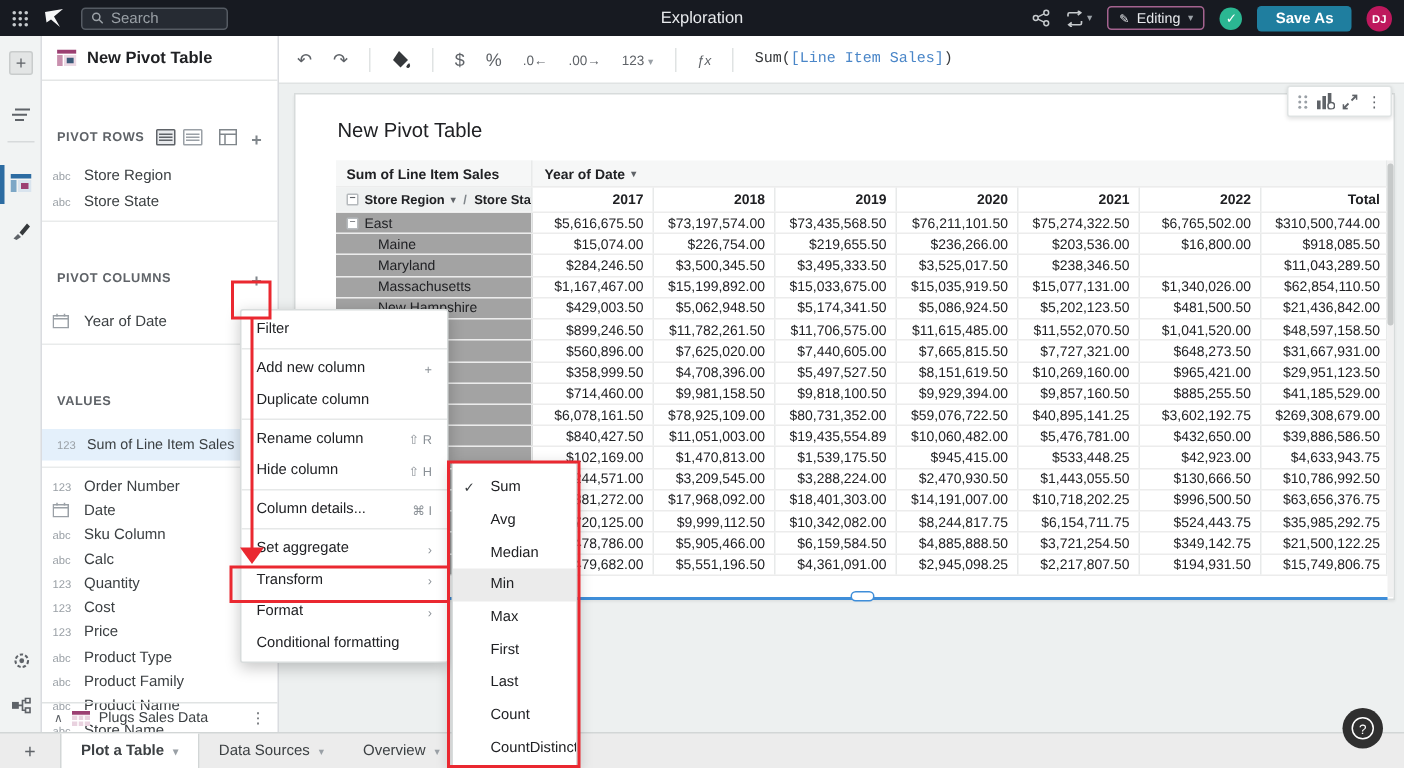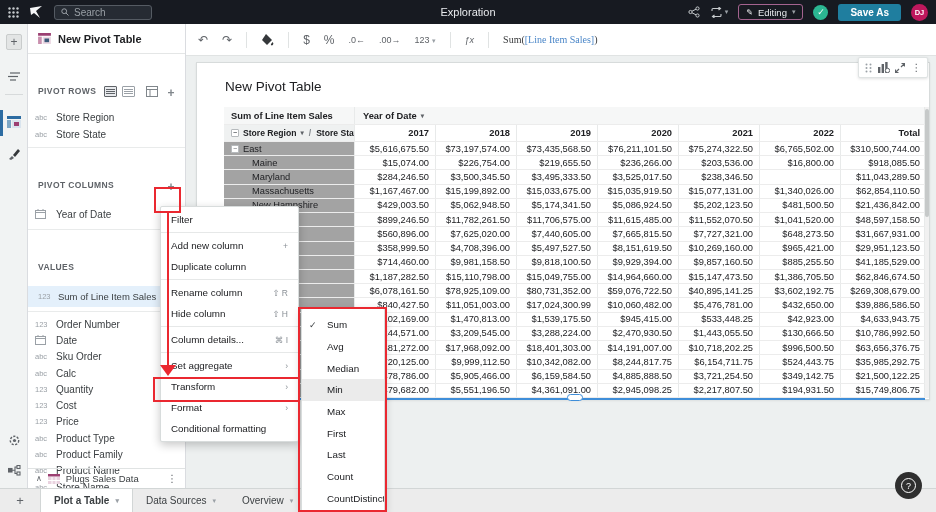--- a/index.html
+++ b/index.html
@@ -42,21 +42,21 @@
   .mini-list-icon { width:13px; height:11px; border:1px solid #9aa0a6; border-radius:1px; display:flex; flex-direction:column; justify-content:space-evenly; padding:1px; }
   .mini-list-icon i { display:block; height:1px; background:#9aa0a6; }
   .mini-list-icon.sel { border-color:#5f6368; background:#e8eaed; }
   .mini-list-icon.sel i { background:#5f6368; }
 
   
   #toolbar { position:absolute; left:186px; top:24px; width:750px; height:32px; background:#fff; border-bottom:1px solid #e0e3e3; display:flex; align-items:center; gap:14px; padding:0 12px; color:#5f6368; z-index:5; }
   .tb-sep { width:1px; height:16px; background:#e0e3e3; }
   .tb-icon { font-size:12px; }
   .tb-small { font-size:9px; }
-  #formula { font-family:Liberation Serif, serif; font-size:10px; color:#37393b; }
+  #formula { font-family:Liberation Mono, monospace; font-size:10px; color:#37393b; }
   #formula .ref { color:#4a86c8; }
 
   
   #canvas { position:absolute; left:186px; top:56px; width:750px; height:432px; background:#edf0f0; }
   #card { position:absolute; left:10px; top:6px; width:734px; height:338px; background:#fff; border:1px solid #d7dbdb; box-shadow:0 1px 2px rgba(0,0,0,.07); }
   #card-title { position:absolute; left:28px; top:16px; font-size:13.5px; color:#202124; }
 
   
   #pivot-table { position:absolute; left:27px; top:44px; width:701px; font-size:9.3px; color:#202124; }
   .prow { display:flex; border-bottom:1px solid #ececec; }
@@ -308,21 +308,21 @@
             <rect x="0.5" y="1.5" width="10" height="8" fill="none" stroke="#9aa0a6"></rect>
             <line x1="0.5" y1="3.5" x2="10.5" y2="3.5" stroke="#9aa0a6"></line>
             <line x1="3" y1="0" x2="3" y2="2" stroke="#9aa0a6"></line>
             <line x1="8" y1="0" x2="8" y2="2" stroke="#9aa0a6"></line>
           </svg>
         </span>
         <span>Date</span>
       </div>
       <div class="fitem">
         <span class="ftype">abc</span>
-        <span>Sku Order</span>
+        <span>Sku Column</span>
       </div>
       <div class="fitem">
         <span class="ftype">abc</span>
         <span>Calc</span>
       </div>
       <div class="fitem">
         <span class="ftype">123</span>
         <span>Quantity</span>
       </div>
       <div class="fitem">
@@ -529,50 +529,38 @@
           </div>
           <div class="pcell c-num">$714,460.00</div>
           <div class="pcell c-num">$9,981,158.50</div>
           <div class="pcell c-num">$9,818,100.50</div>
           <div class="pcell c-num">$9,929,394.00</div>
           <div class="pcell c-num">$9,857,160.50</div>
           <div class="pcell c-num">$885,255.50</div>
           <div class="pcell c-total">$41,185,529.00</div>
         </div>
         <div class="prow drow">
-          <div class="pcell c-label indent">
-            <span></span>
-          </div>
-          <div class="pcell c-num">$1,187,282.50</div>
-          <div class="pcell c-num">$15,110,798.00</div>
-          <div class="pcell c-num">$15,049,755.00</div>
-          <div class="pcell c-num">$14,964,660.00</div>
-          <div class="pcell c-num">$15,147,473.50</div>
-          <div class="pcell c-num">$1,386,705.50</div>
-          <div class="pcell c-total">$62,846,674.50</div>
-        </div>
-        <div class="prow drow">
           <div class="pcell c-label">
             <span></span>
           </div>
           <div class="pcell c-num">$6,078,161.50</div>
           <div class="pcell c-num">$78,925,109.00</div>
           <div class="pcell c-num">$80,731,352.00</div>
           <div class="pcell c-num">$59,076,722.50</div>
           <div class="pcell c-num">$40,895,141.25</div>
           <div class="pcell c-num">$3,602,192.75</div>
           <div class="pcell c-total">$269,308,679.00</div>
         </div>
         <div class="prow drow">
           <div class="pcell c-label indent">
             <span></span>
           </div>
           <div class="pcell c-num">$840,427.50</div>
           <div class="pcell c-num">$11,051,003.00</div>
-          <div class="pcell c-num">$17,024,300.99</div>
+          <div class="pcell c-num">$19,435,554.89</div>
           <div class="pcell c-num">$10,060,482.00</div>
           <div class="pcell c-num">$5,476,781.00</div>
           <div class="pcell c-num">$432,650.00</div>
           <div class="pcell c-total">$39,886,586.50</div>
         </div>
         <div class="prow drow">
           <div class="pcell c-label indent">
             <span></span>
           </div>
           <div class="pcell c-num">$102,169.00</div>

